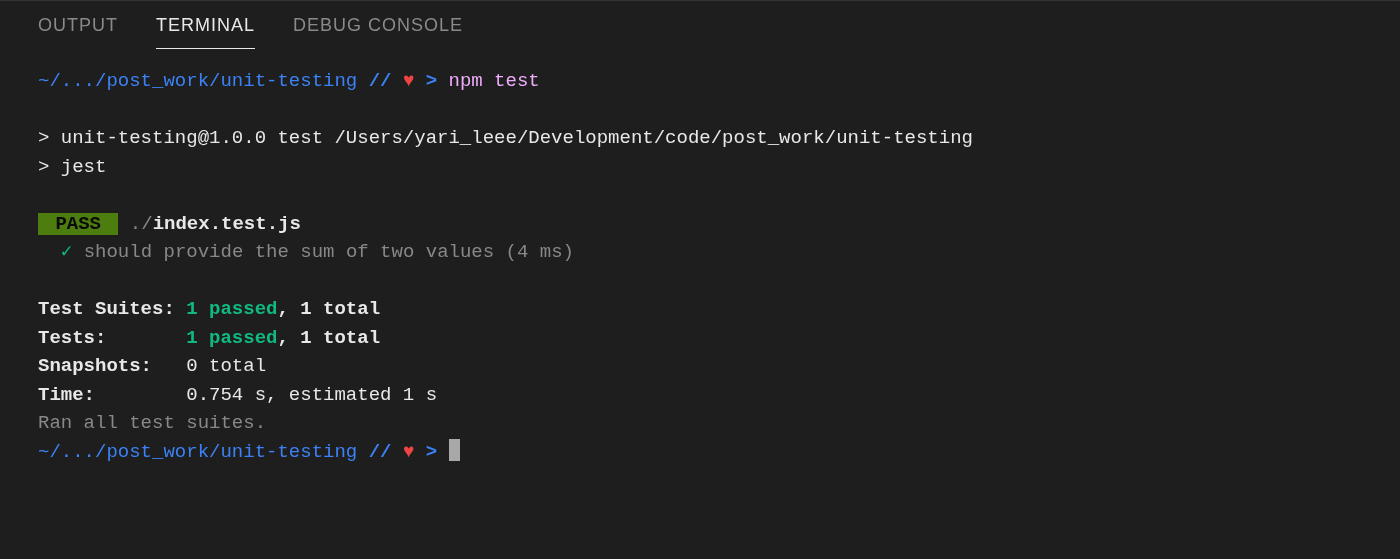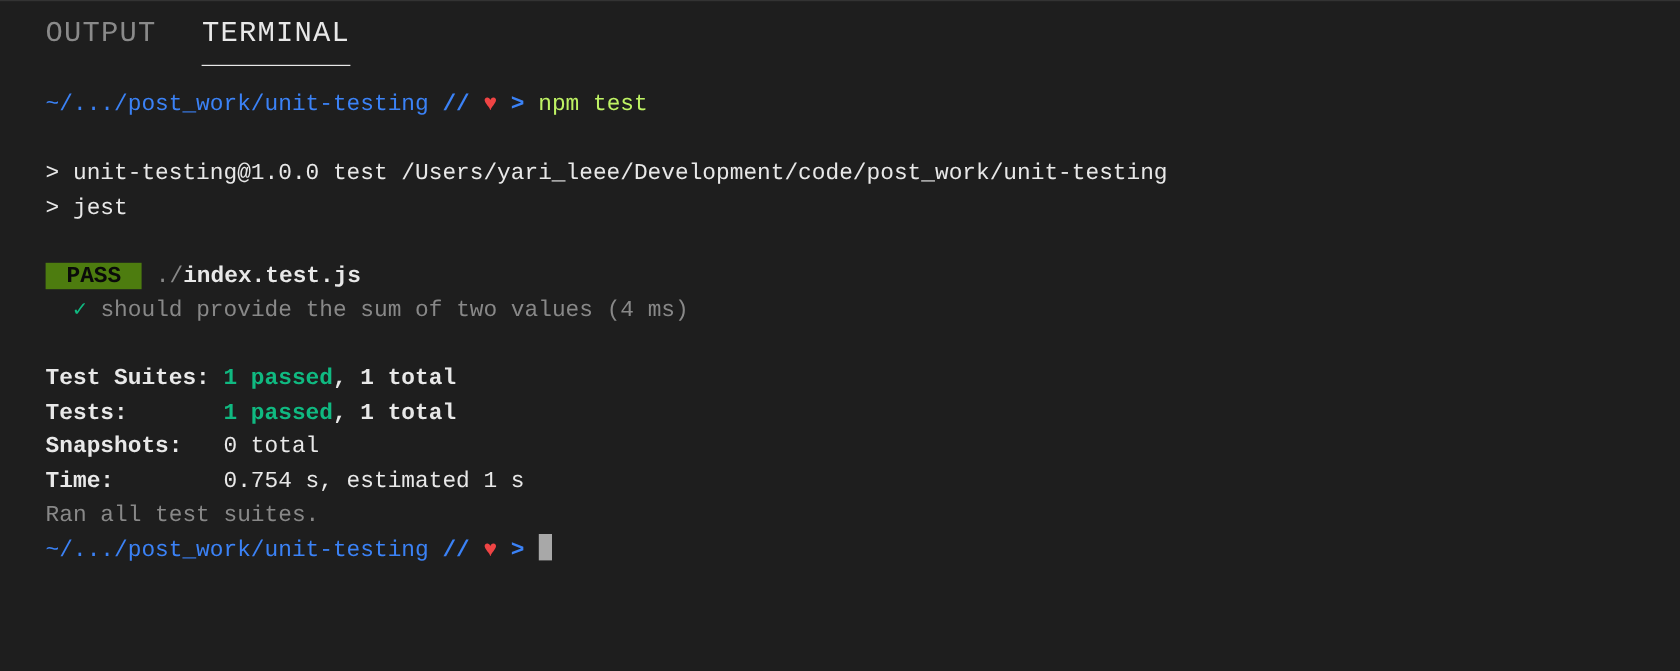--- a/index.html
+++ b/index.html
@@ -19,25 +19,25 @@
     .panel {
       border-top: 1px solid #333;
     }
     .tabs {
       display: flex;
       padding: 14px 38px 0 38px;
       gap: 38px;
     }
     .tab {
       color: #8a8a8a;
-      font-size: 24px;
+      font-size: 18px;
       letter-spacing: 1px;
       padding-bottom: 12px;
       cursor: pointer;
-      font-family: Liberation Mono, monospace;
+      font-family: Liberation Sans, sans-serif;
     }
     .tab.active {
       color: #e8e8e8;
       border-bottom: 1.5px solid #e8e8e8;
       text-align: right;
     }
     .terminal-content {
       padding: 18px 38px 0 38px;
       line-height: 1.5;
       white-space: pre;
@@ -51,21 +51,21 @@
       font-weight: bold;
     }
     .heart {
       color: #ef4444;
     }
     .arrow {
       color: #3b82f6;
       font-weight: bold;
     }
     .cmd {
-      color: #bef264;
+      color: #f0abfc;
       margin-top: 19px;
     }
     .dim {
       color: #888888;
     }
     .pass-badge {
       background: #4d7c0f;
       color: #0a0a0a;
       font-weight: bold;
       padding: 0 6px;
@@ -94,20 +94,21 @@
       margin-bottom: 2px;
     }
   </style>
 </head>
 <body>
 
 <div class="panel">
   <div class="tabs">
     <div class="tab">OUTPUT</div>
     <div class="tab active">TERMINAL</div>
+    <div class="tab">DEBUG CONSOLE</div>
   </div>
 
   <div class="terminal-content"><span class="cwd">~/.../post_work/unit-testing</span> <span class="sep">//</span> <span class="heart">♥</span> <span class="arrow">&gt;</span> <span class="cmd">npm test</span>
 
 <span class="white">&gt; unit-testing@1.0.0 test /Users/yari_leee/Development/code/post_work/unit-testing</span>
 <span class="white">&gt; jest</span>
 
 <span class="pass-badge"> PASS </span><span class="dim"> ./</span><span class="white bold">index.test.js</span>
 <span>  </span><span class="check">✓</span><span class="dim"> should provide the sum of two values (4 ms)</span>
 

